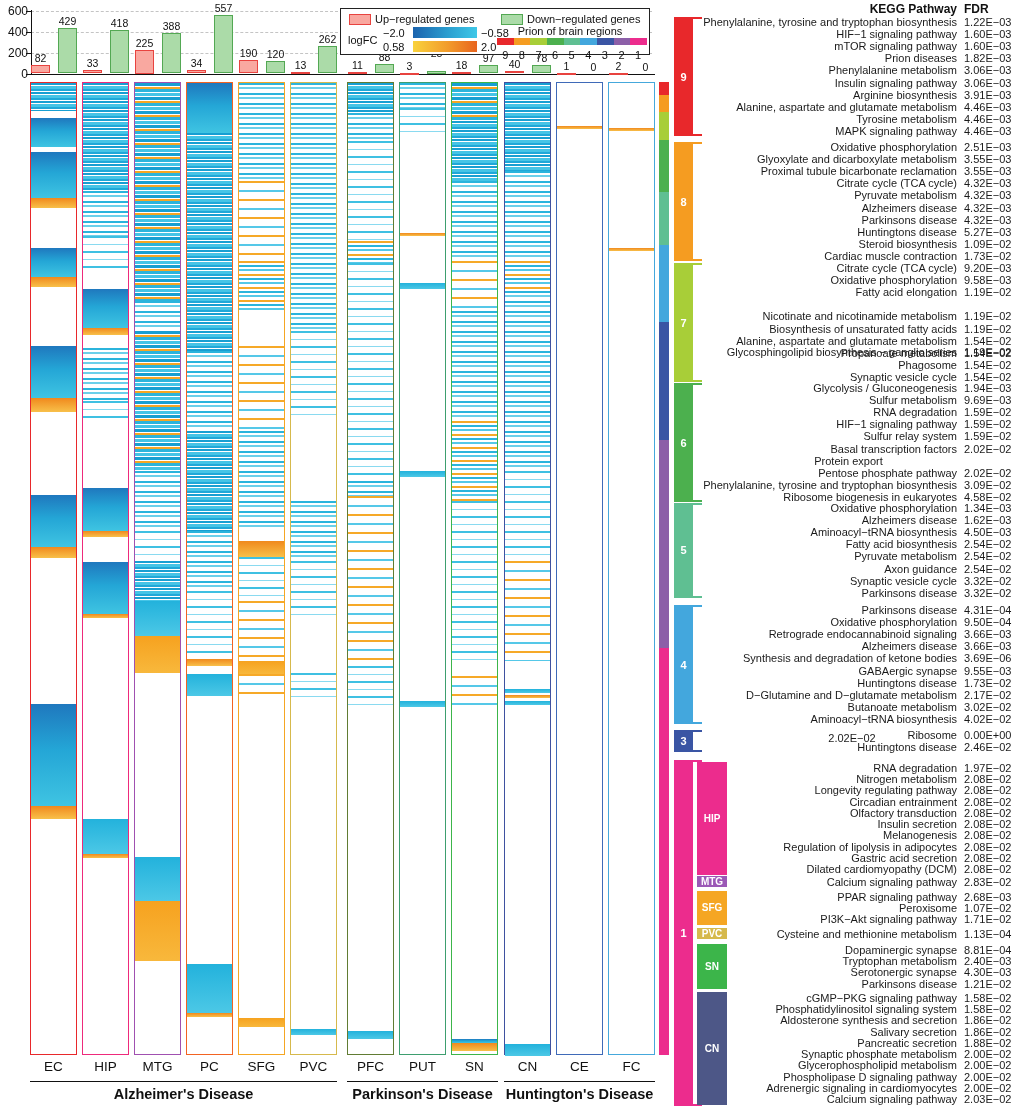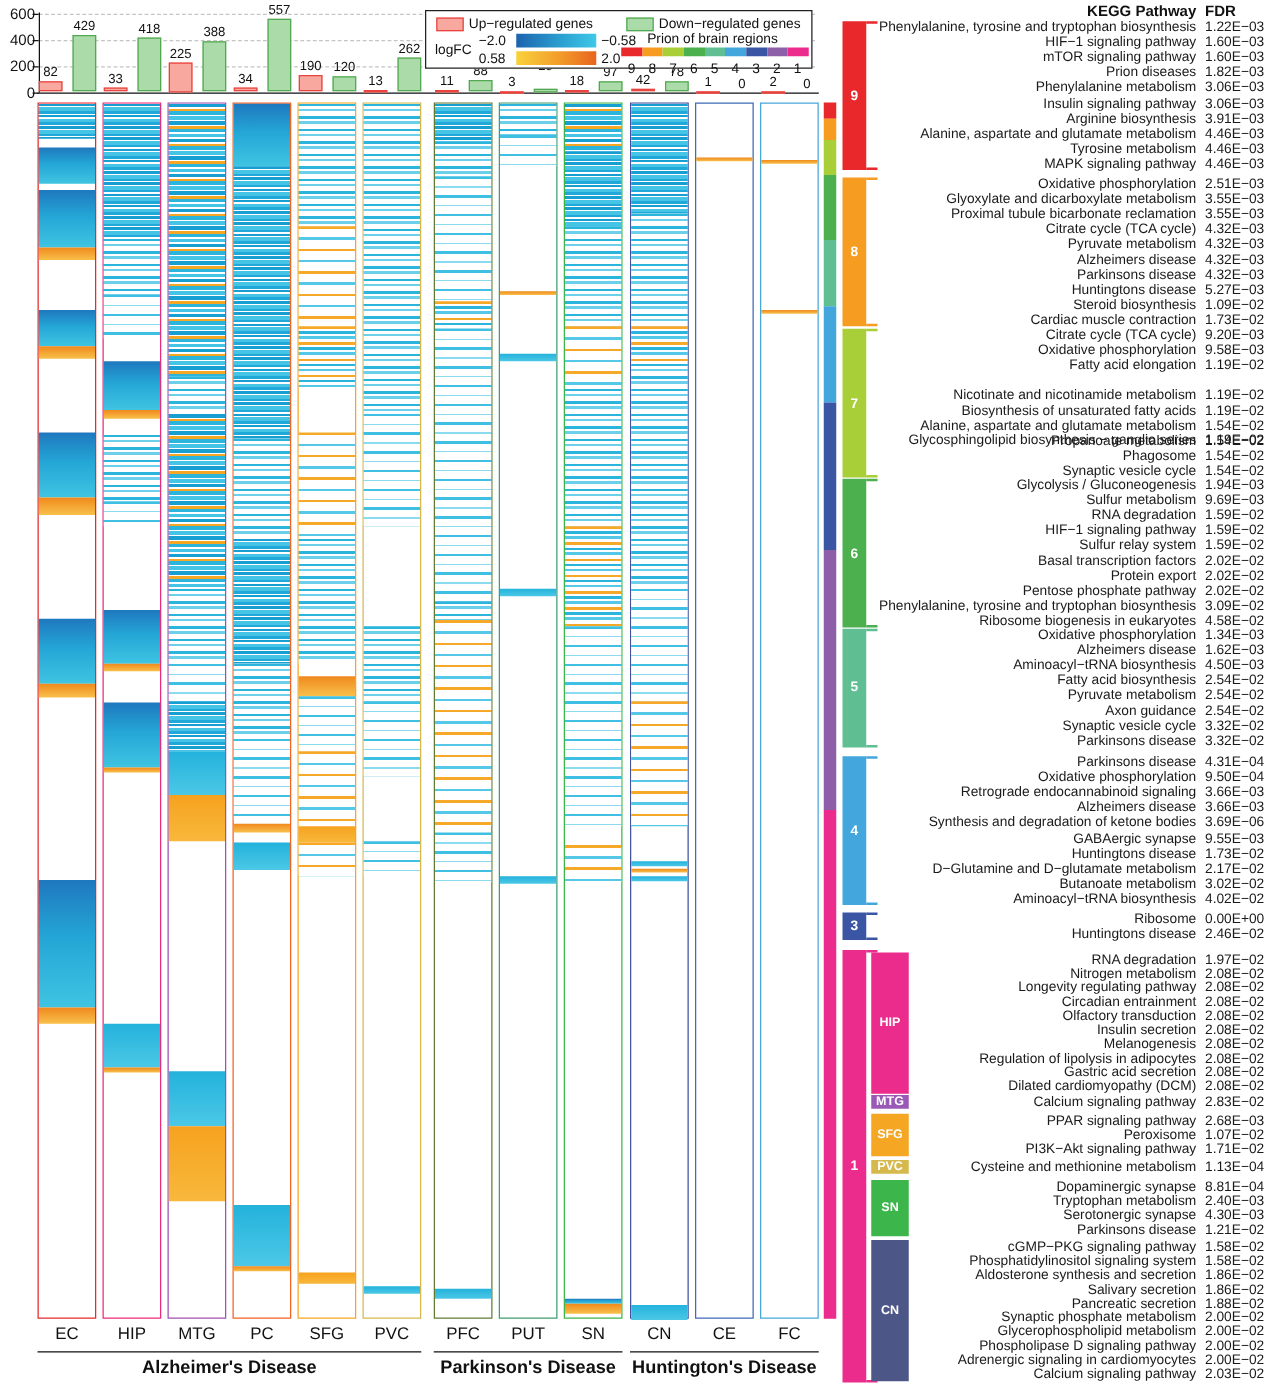--- a/index.html
+++ b/index.html
@@ -116,21 +116,21 @@
     <div class="bar up" style="left: 399.5px; top: 73.185px; width: 19px; height: 1px;"></div>
     <div class="bar down" style="left: 426.5px; top: 70.875px; width: 19px; height: 2.625px;"></div>
     <div class="blabel" style="left: 389.5px; top: 60.185px;">3</div>
     <div class="blabel" style="left: 416.5px; top: 47px;">25</div>
     <div class="bar up" style="left: 451.5px; top: 71.61px; width: 19px; height: 1.89px;"></div>
     <div class="bar down" style="left: 478.5px; top: 64.785px; width: 19px; height: 8.715px;"></div>
     <div class="blabel" style="left: 441.5px; top: 58.61px;">18</div>
     <div class="blabel" style="left: 468.5px; top: 51.785px;">97</div>
     <div class="bar up" style="left: 504.5px; top: 70.77px; width: 19px; height: 2.73px;"></div>
     <div class="bar down" style="left: 531.5px; top: 65.31px; width: 19px; height: 8.19px;"></div>
-    <div class="blabel" style="left: 494.5px; top: 57.77px;">42</div>
+    <div class="blabel" style="left: 494.5px; top: 57.77px;">40</div>
     <div class="blabel" style="left: 521.5px; top: 52.31px;">78</div>
     <div class="bar up" style="left: 556.5px; top: 73.395px; width: 19px; height: 1px;"></div>
     <div class="blabel" style="left: 546.5px; top: 60.395px;">1</div>
     <div class="blabel" style="left: 573.5px; top: 60.5px;">0</div>
     <div class="bar up" style="left: 608.5px; top: 73.29px; width: 19px; height: 1px;"></div>
     <div class="blabel" style="left: 598.5px; top: 60.29px;">2</div>
     <div class="blabel" style="left: 625.5px; top: 60.5px;">0</div>
     <div class="hcol" style="left: 30px; top: 82px; width: 47px; height: 973px; border-color: rgb(232, 40, 43);">
       <div class="seg seg-dense" style="top: 0px; height: 28px;"></div>
       <div class="seg seg-bb" style="top: 35px; height: 29px;"></div>
@@ -425,21 +425,21 @@
       <span class="pfdr">1.59E−02</span>
     </div>
     <div class="prow" style="left: 680px; top: 430.4px; width: 337px; height: 12.1px;">
       <span class="pname">Sulfur relay system</span>
       <span class="pfdr">1.59E−02</span>
     </div>
     <div class="prow" style="left: 680px; top: 442.5px; width: 337px; height: 12.1px;">
       <span class="pname">Basal transcription factors</span>
       <span class="pfdr">2.02E−02</span>
     </div>
-    <div class="prow" style="left: 680px; top: 454.6px; width: 337px; height: 12.1px;">
+    <div class="prow" style="left: 680px; top: 454.6px; width: 337px; height: 12.1px; flex-direction: column;">
       <span class="pname">Protein export</span>
       <span class="pfdr">2.02E−02</span>
     </div>
     <div class="prow" style="left: 680px; top: 466.7px; width: 337px; height: 12.1px;">
       <span class="pname">Pentose phosphate pathway</span>
       <span class="pfdr">2.02E−02</span>
     </div>
     <div class="prow" style="left: 680px; top: 478.8px; width: 337px; height: 12.1px;">
       <span class="pname">Phenylalanine, tyrosine and tryptophan biosynthesis</span>
       <span class="pfdr">3.09E−02</span>

